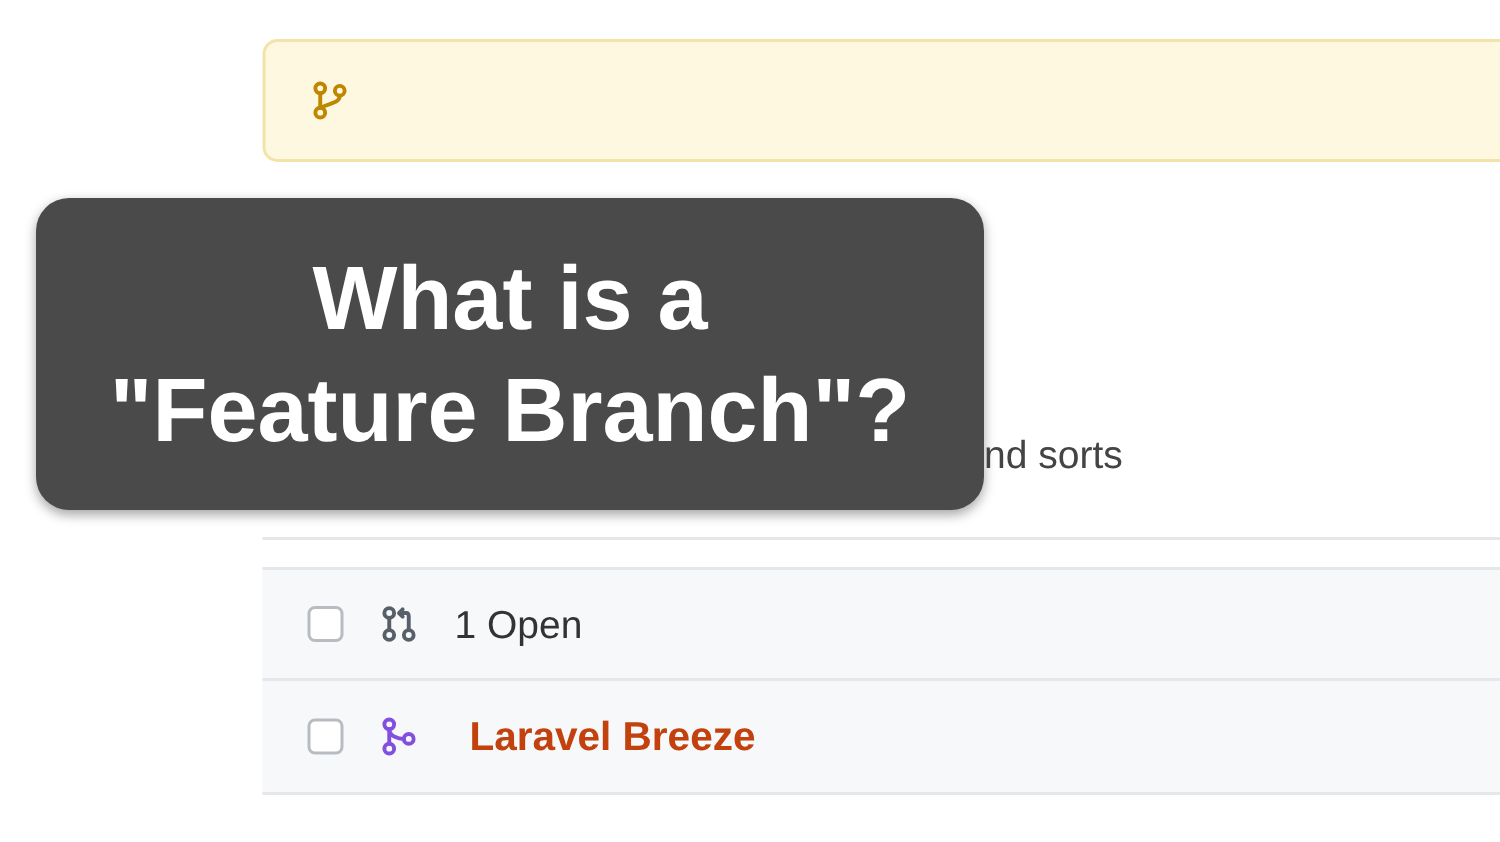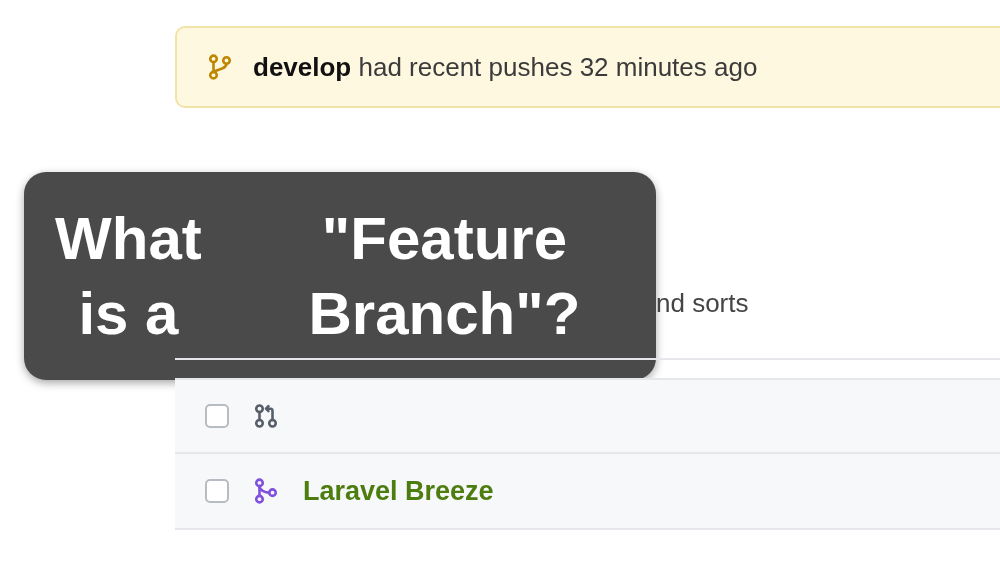--- a/index.html
+++ b/index.html
@@ -24,26 +24,25 @@
   .banner-text strong { font-weight: 700; color: #111; }
 
   
   .overlay {
     position: absolute;
     left: 24px; top: 132px;
     width: 632px; height: 208px;
     background: #4a4a4a;
     border-radius: 22px;
     box-shadow: 0 3px 8px rgba(0,0,0,0.35);
-    display: flex; flex-direction: row;
+    display: flex; flex-direction: column;
     align-items: center; justify-content: center;
     color: #fff;
     text-align: center;
     line-height: 1.25;
-    margin-top: 40px;
   }
   .overlay .line1 { font-size: 60px; font-weight: 800; }
   .overlay .line2 { font-size: 60px; font-weight: 800; }
 
   
   .hintbar {
     position: absolute;
     left: 656px; top: 268px;
     width: 340px; height: 70px;
     display: flex; align-items: center;
@@ -79,21 +78,21 @@
     position: absolute;
     left: 175px; top: 454px;
     width: 830px; height: 76px;
     background: #f6f8fa;
     border-bottom: 2px solid #e5e7eb;
     display: flex; align-items: center;
     padding-left: 30px;
     gap: 24px;
   }
   .row .merge-icon svg { width: 26px; height: 30px; display:block; }
-  .row .title { font-size: 27px; font-weight: 700; color: #4d7c0f; }
+  .row .title { font-size: 27px; font-weight: 700; color: #c2410c; margin-left: 10px; }
 
   
   .divider {
     position: absolute;
     left: 175px; top: 358px;
     width: 830px; height: 2px;
     background: #e5e7eb;
   }
 </style>
 </head>
@@ -103,23 +102,20 @@
 
   <div class="banner">
     <span class="icon">
       <svg viewBox="0 0 16 16" fill="none" stroke="#bf8700" stroke-width="1.6" stroke-linecap="round">
         <circle cx="4" cy="3" r="2"></circle>
         <circle cx="4" cy="13" r="2"></circle>
         <circle cx="12" cy="4" r="2"></circle>
         <path d="M4 5 L4 11"></path>
         <path d="M12 6 C12 9 8 9 4 11"></path>
       </svg>
-    </span>
-    <span class="banner-text">
-      <strong>develop</strong><span> had recent pushes 32 minutes ago</span>
     </span>
   </div>
 
   <div class="overlay">
     <div class="line1">What is a</div>
     <div class="line2">"Feature Branch"?</div>
   </div>
 
   <div class="hintbar">
     <span>nd sorts</span>
@@ -132,20 +128,21 @@
     <span class="pr-icon">
       <svg viewBox="0 0 16 16" fill="none" stroke="#57606a" stroke-width="1.6" stroke-linecap="round" stroke-linejoin="round">
         <circle cx="4" cy="3.5" r="2"></circle>
         <circle cx="4" cy="12.5" r="2"></circle>
         <circle cx="12" cy="12.5" r="2"></circle>
         <path d="M4 5.5 L4 10.5"></path>
         <path d="M9 3.5 L11 3.5 C12 3.5 12 4.5 12 5 L12 10.5"></path>
         <path d="M9.5 2 L8 3.5 L9.5 5"></path>
       </svg>
     </span>
+    <span class="open">1 Open</span>
   </div>
 
   <div class="row">
     <span class="chk"></span>
     <span class="merge-icon">
       <svg viewBox="0 0 16 16" fill="none" stroke="#8250df" stroke-width="1.6" stroke-linecap="round">
         <circle cx="4" cy="3" r="2"></circle>
         <circle cx="4" cy="13" r="2"></circle>
         <circle cx="12" cy="9" r="2"></circle>
         <path d="M4 5 L4 11"></path>

